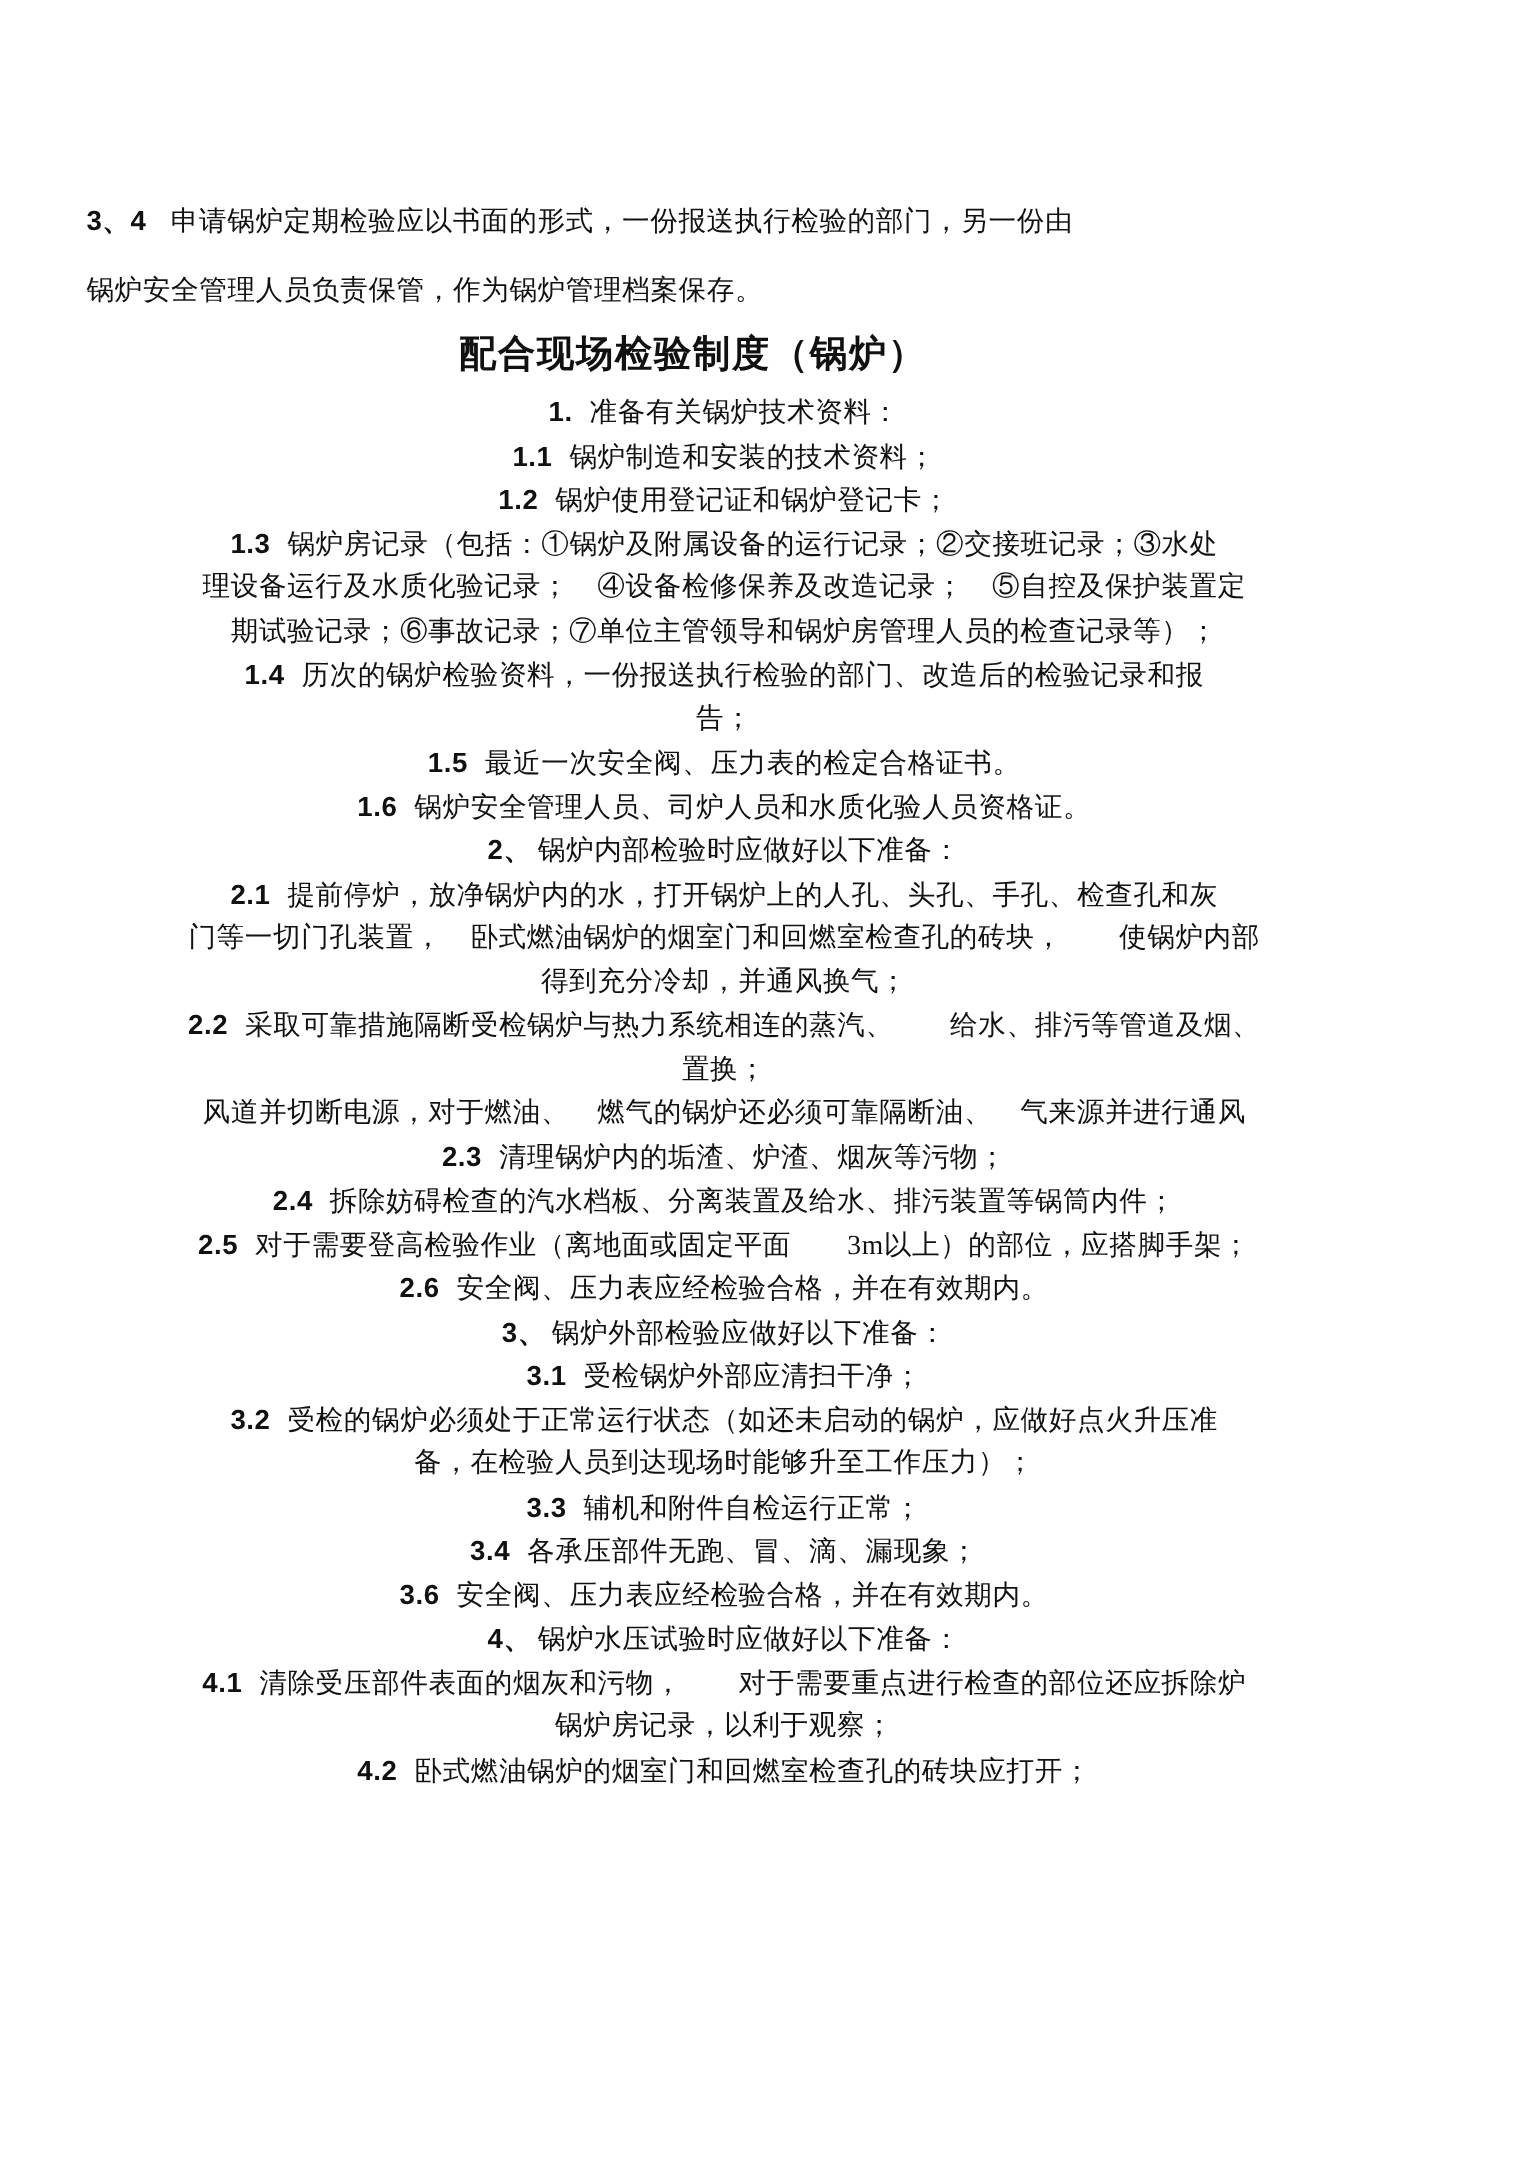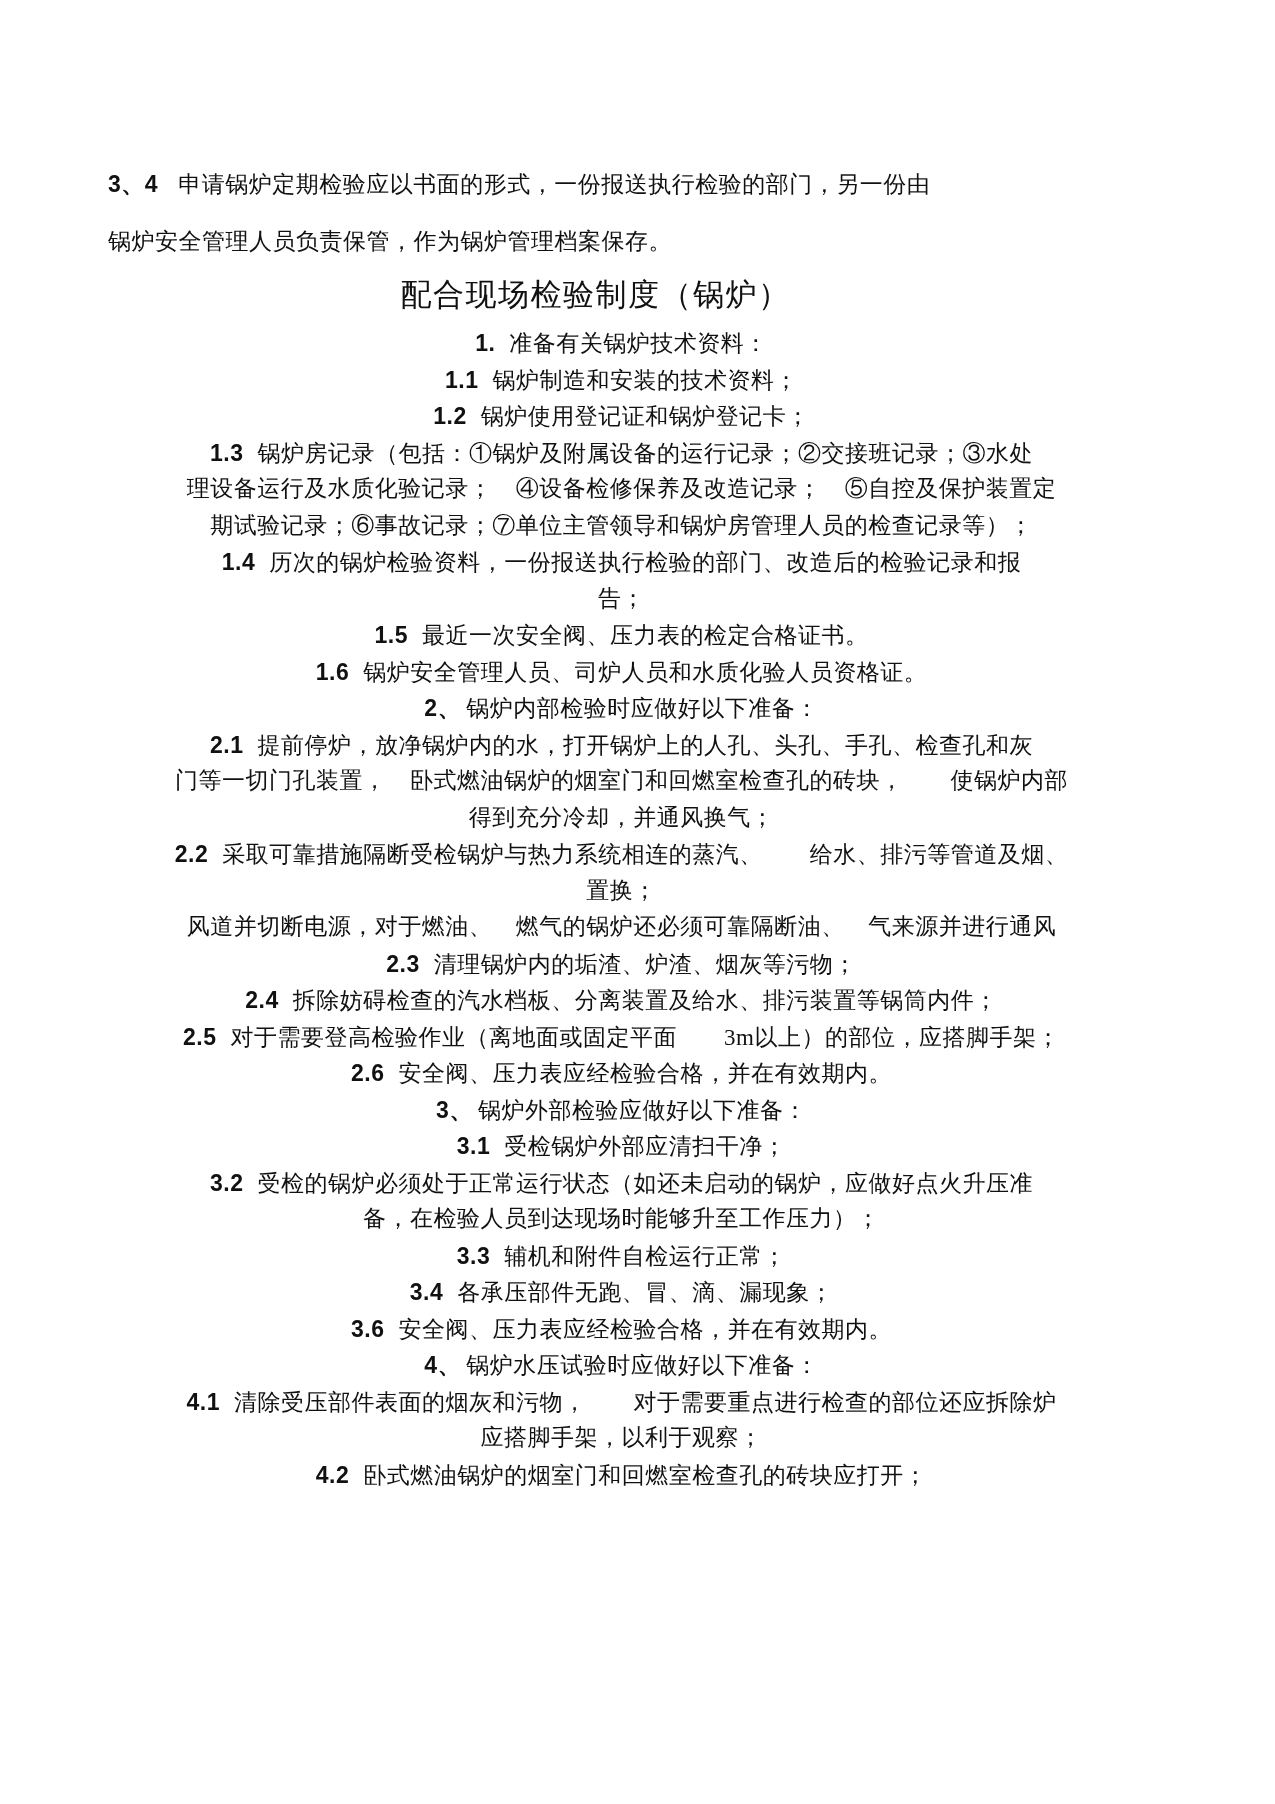--- a/index.html
+++ b/index.html
@@ -13,21 +13,21 @@
     height: 1804px;
     position: relative;
     font-family: "Liberation Serif", "DejaVu Serif", serif;
     color: #111111;
     overflow: hidden;
   }
   .page {
     position: absolute;
     inset: 0;
     box-sizing: border-box;
-    padding: 166px 140px 0 108px;
+    padding: 166px 140px 0 72px;
     background: #ffffff;
   }
   .line {
     height: 36.5px;
     line-height: 36.5px;
     font-size: 23px;
     white-space: nowrap;
     letter-spacing: 0.5px;
   }
   .intro-gap {
@@ -41,21 +41,21 @@
     margin-right: 14px;
   }
   .num.tight {
     margin-right: 5px;
   }
   .heading {
     margin-top: 12px;
     height: 46px;
     line-height: 46px;
     font-size: 31px;
-    font-weight: normal;
+    font-weight: bold;
     text-align: center;
     position: relative;
     left: -26px;
     letter-spacing: 1.5px;
     white-space: nowrap;
   }
   .body-lines {
     margin-top: 7px;
     text-align: center;
   }
@@ -100,17 +100,17 @@
       <div class="line"><span class="num">2.6</span><span class="txt">安全阀、压力表应经检验合格，并在有效期内。</span></div>
       <div class="line"><span class="num tight">3、</span><span class="txt">锅炉外部检验应做好以下准备：</span></div>
       <div class="line"><span class="num">3.1</span><span class="txt">受检锅炉外部应清扫干净；</span></div>
       <div class="line"><span class="num">3.2</span><span class="txt">受检的锅炉必须处于正常运行状态（如还未启动的锅炉，应做好点火升压准</span></div>
       <div class="line"><span class="txt">备，在检验人员到达现场时能够升至工作压力）；</span></div>
       <div class="line"><span class="num">3.3</span><span class="txt">辅机和附件自检运行正常；</span></div>
       <div class="line"><span class="num">3.4</span><span class="txt">各承压部件无跑、冒、滴、漏现象；</span></div>
       <div class="line"><span class="num">3.6</span><span class="txt">安全阀、压力表应经检验合格，并在有效期内。</span></div>
       <div class="line"><span class="num tight">4、</span><span class="txt">锅炉水压试验时应做好以下准备：</span></div>
       <div class="line"><span class="num">4.1</span><span class="txt">清除受压部件表面的烟灰和污物，　　对于需要重点进行检查的部位还应拆除炉</span></div>
-      <div class="line"><span class="txt">应搭脚手架，以利于观察；</span></div>
+      <div class="line"><span class="txt">锅炉房记录，以利于观察；</span></div>
       <div class="line"><span class="num">4.2</span><span class="txt">卧式燃油锅炉的烟室门和回燃室检查孔的砖块应打开；</span></div>
     </div>
 
 </div>
 
 </body></html>

